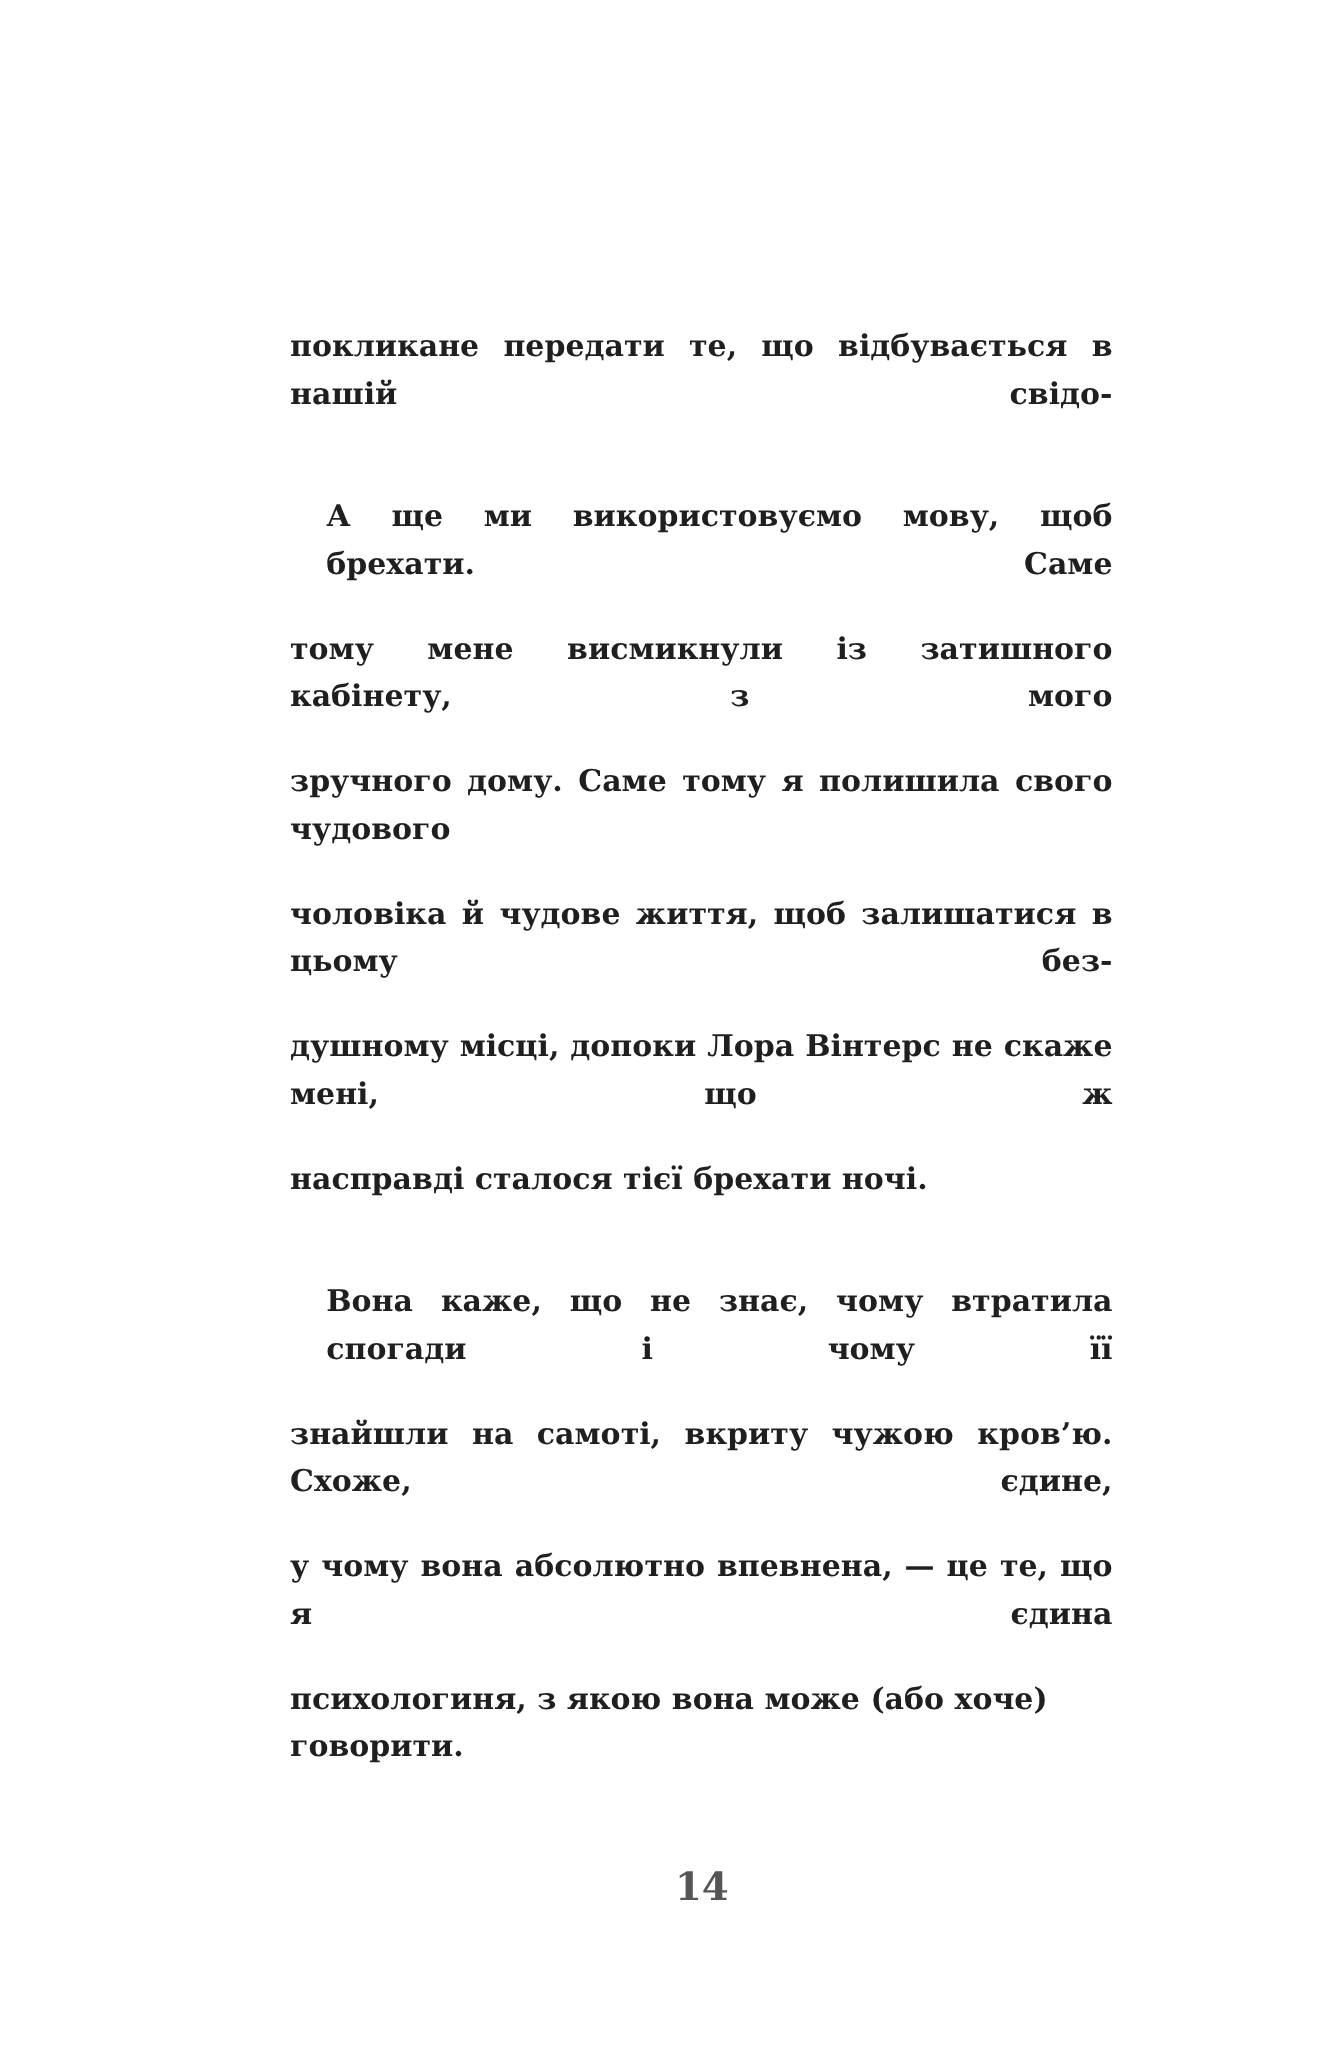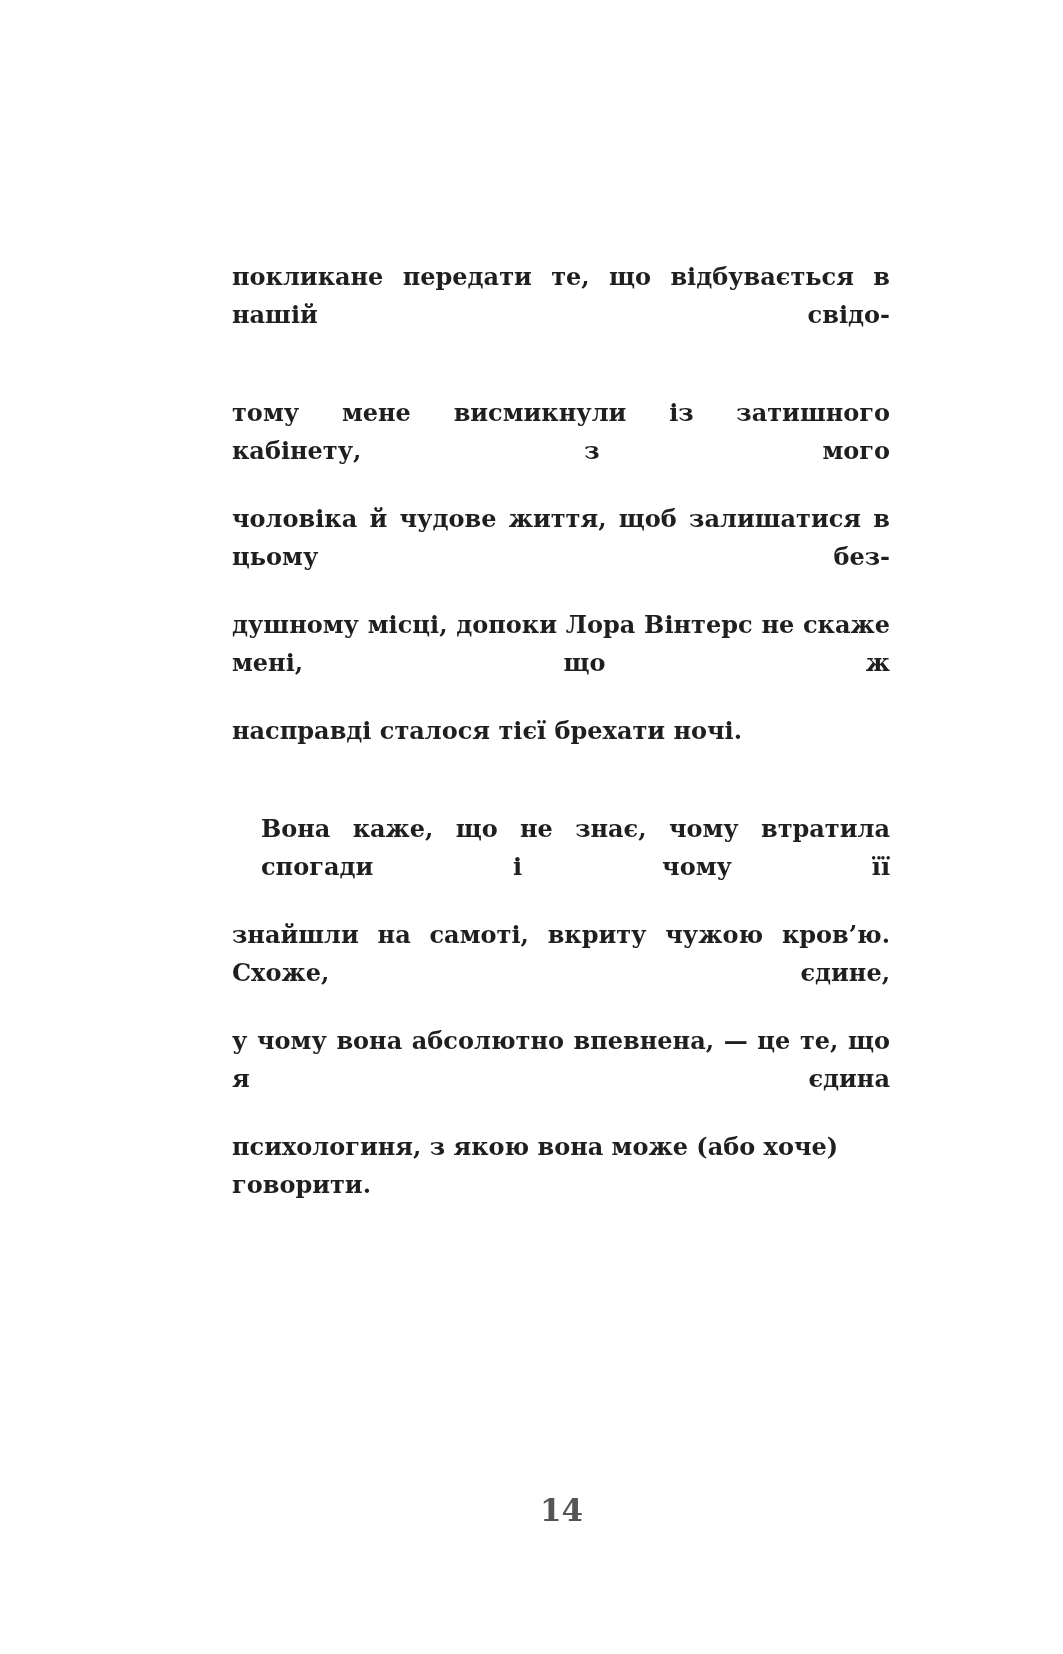--- a/index.html
+++ b/index.html
@@ -64,21 +64,23 @@
 
 <div class="book-page">
 
   <main class="text-block">
 
     <p class="para">
       <span class="line">покликане передати те, що відбувається в нашій свідо-</span>
     </p>
 
     <p class="para">
+      <span class="line indent">А ще ми використовуємо мову, щоб брехати. Саме</span>
       <span class="line">тому мене висмикнули із затишного кабінету, з мого</span>
+      <span class="line">зручного дому. Саме тому я полишила свого чудового</span>
       <span class="line">чоловіка й чудове життя, щоб залишатися в цьому без-</span>
       <span class="line">душному місці, допоки Лора Вінтерс не скаже мені, що ж</span>
       <span class="line last">насправді сталося тієї брехати ночі.</span>
     </p>
 
     <p class="para">
       <span class="line indent">Вона каже, що не знає, чому втратила спогади і чому її</span>
       <span class="line">знайшли на самоті, вкриту чужою кров’ю. Схоже, єдине,</span>
       <span class="line">у чому вона абсолютно впевнена, — це те, що я єдина</span>
       <span class="line last">психологиня, з якою вона може (або хоче) говорити.</span>

